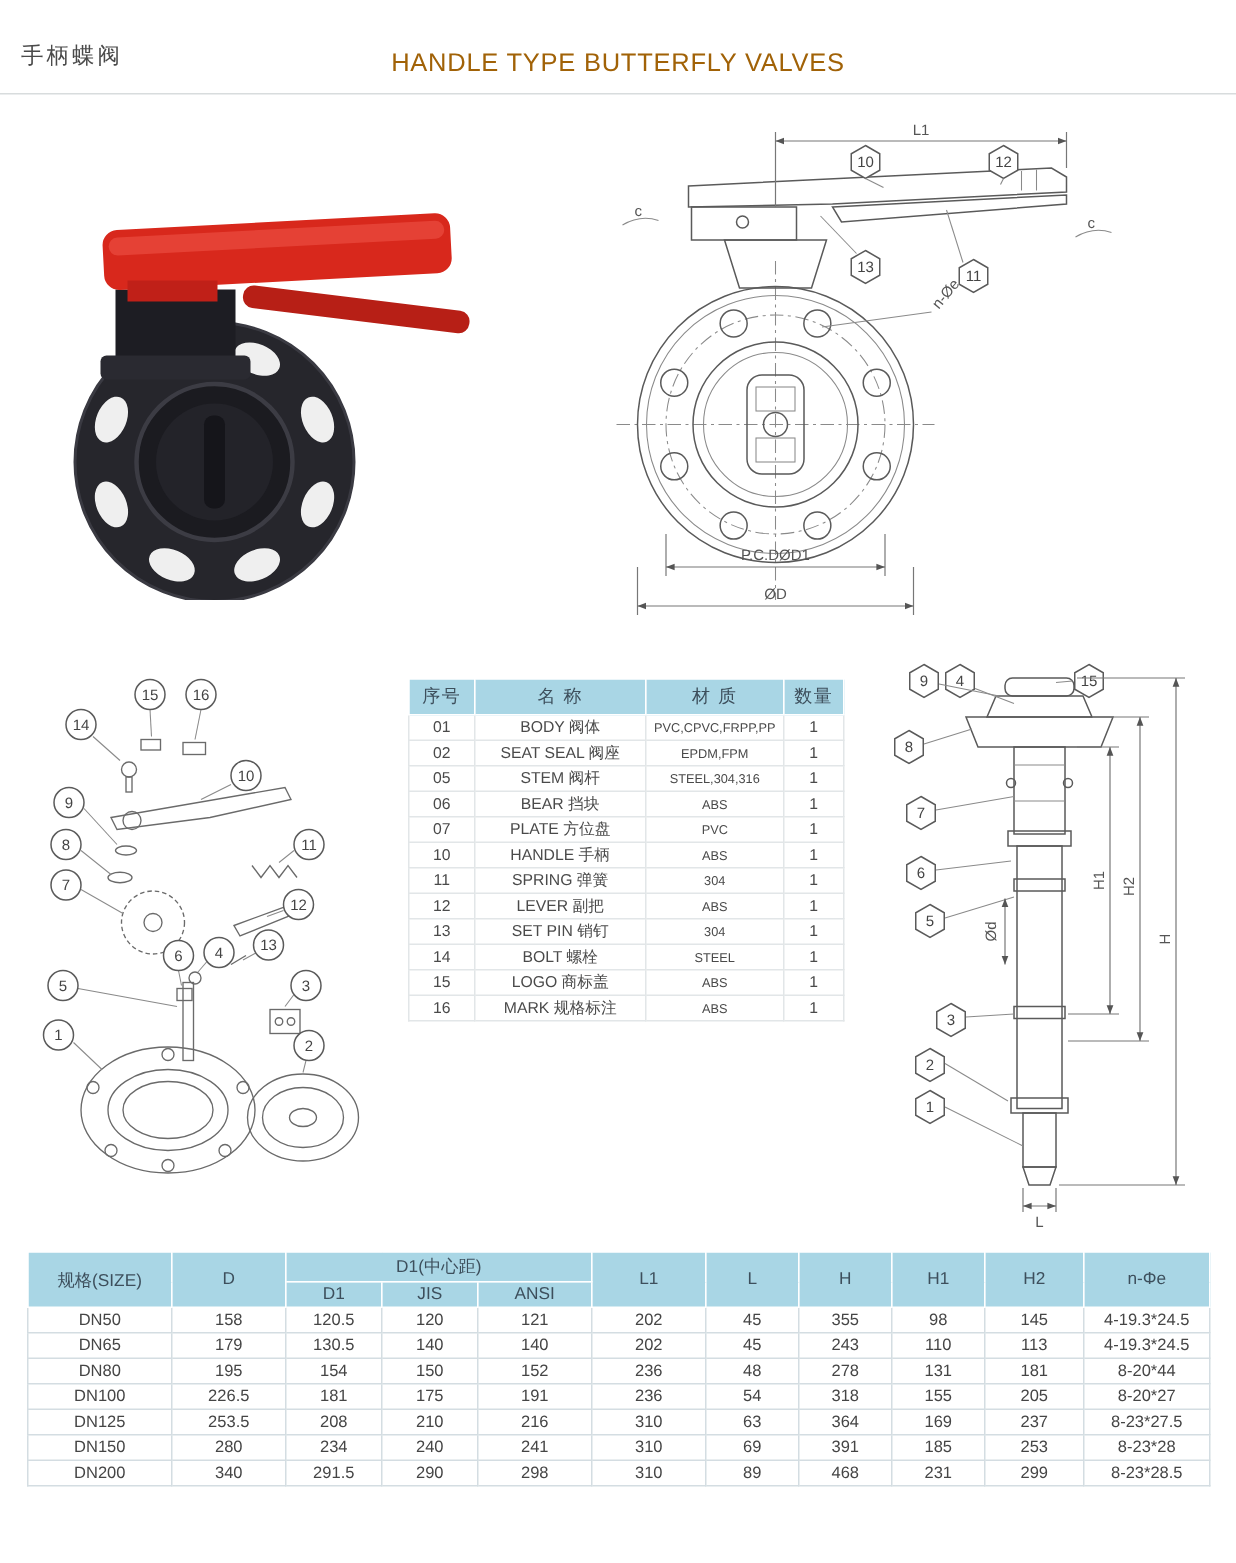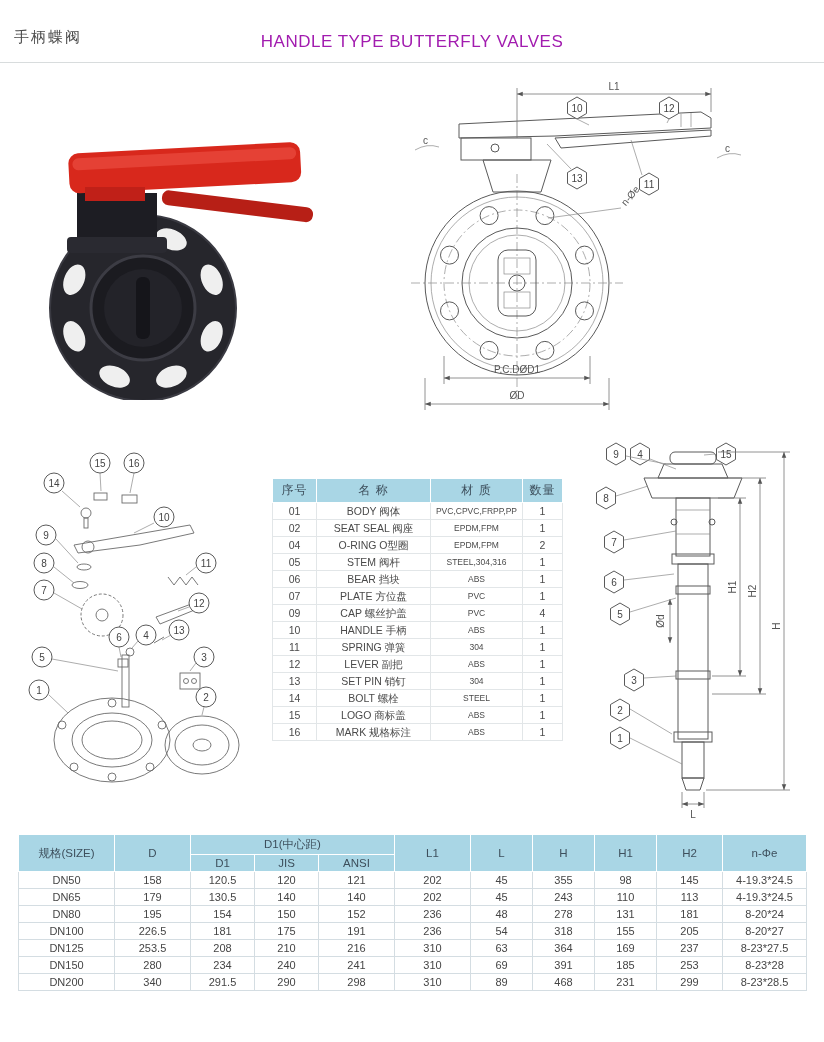--- a/index.html
+++ b/index.html
@@ -2,21 +2,21 @@
 <html><head>
 <meta charset="utf-8">
 <style>
   * { margin:0; padding:0; box-sizing:border-box; }
   html,body { background:#fff; }
   body { width:824px; height:1042px; font-family:"Liberation Sans",sans-serif; color:#444; position:relative; }
   .page { position:relative; width:824px; height:1042px; background:#fff; overflow:hidden; }
 
   
   .title-cn { position:absolute; left:14px; top:28px; font-size:15px; color:#4a4a4a; letter-spacing:2px; }
-  .title-en { position:absolute; left:0; right:0; top:32px; text-align:center; font-size:17px; color:#a21caf; letter-spacing:0.5px; }
+  .title-en { position:absolute; left:0; right:0; top:32px; text-align:center; font-size:17px; color:#a16207; letter-spacing:0.5px; }
   .rule { position:absolute; left:0; right:0; top:62px; border-top:1px solid #d8dcdd; }
 
   
   svg { position:absolute; }
   .photo    { left:25px;  top:95px; }
   .front    { left:395px; top:78px; }
   .exploded { left:22px;  top:445px; }
   .section  { left:588px; top:436px; }
 
   svg text { font-family:"Liberation Sans",sans-serif; }
@@ -25,21 +25,21 @@
   .cl   { stroke:#8a8a8a; stroke-width:0.7; stroke-dasharray:9 3 2 3; fill:none; }
   .dimln{ stroke:#777; stroke-width:0.8; fill:none; }
   .dim  { font-size:10px; fill:#555; }
   .hex polygon { fill:#fff; stroke:#5a5a5a; stroke-width:1; }
   .hex text, .co text { text-anchor:middle; font-size:10px; fill:#444; }
   .co circle { fill:#fff; stroke:#5a5a5a; stroke-width:1; }
   .sk { stroke:#6a6a6a; stroke-width:0.9; fill:none; }
 
   
   table { border-collapse:collapse; }
-  .parts-table { position:absolute; left:272px; top:478px; width:290px; font-size:10.5px; table-layout:fixed; }
+  .parts-table { position:absolute; left:272px; top:452px; width:290px; font-size:10.5px; table-layout:fixed; }
   .parts-table th { background:#a9d6e5; color:#3d4f5c; font-weight:normal; font-size:12px; padding:3px 2px; border:1px solid #fff; letter-spacing:1px; }
   .parts-table td { border:1px solid #e2e6e8; text-align:center; padding:2px; color:#4a4a4a; line-height:12px; }
   .parts-table td.mat { font-size:8.5px; }
 
   
   .unit-note { position:absolute; right:26px; top:842px; font-size:11px; color:#444; }
   .size-table { position:absolute; left:18px; top:834px; width:788px; font-size:11px; table-layout:fixed;padding-left:44px; }
   .size-table th { background:#a9d6e5; color:#3d4f5c; font-weight:normal; font-size:11.5px; padding:2px; border:1px solid #fff; }
   .size-table td { border:1px solid #d4dde2; text-align:center; padding:2px; color:#454545; line-height:12px; }
 </style>
@@ -316,48 +316,36 @@
           <td class="mat">PVC,CPVC,FRPP,PP</td>
           <td>1</td>
         </tr>
       <tr>
           <td>02</td>
           <td>SEAT SEAL 阀座</td>
           <td class="mat">EPDM,FPM</td>
           <td>1</td>
         </tr>
       <tr>
-          <td>04</td>
-          <td>O-RING O型圈</td>
-          <td class="mat">EPDM,FPM</td>
-          <td>2</td>
-        </tr>
-      <tr>
           <td>05</td>
           <td>STEM 阀杆</td>
           <td class="mat">STEEL,304,316</td>
           <td>1</td>
         </tr>
       <tr>
           <td>06</td>
           <td>BEAR 挡块</td>
           <td class="mat">ABS</td>
           <td>1</td>
         </tr>
       <tr>
           <td>07</td>
           <td>PLATE 方位盘</td>
           <td class="mat">PVC</td>
           <td>1</td>
-        </tr>
-      <tr>
-          <td>09</td>
-          <td>CAP 螺丝护盖</td>
-          <td class="mat">PVC</td>
-          <td>4</td>
         </tr>
       <tr>
           <td>10</td>
           <td>HANDLE 手柄</td>
           <td class="mat">ABS</td>
           <td>1</td>
         </tr>
       <tr>
           <td>11</td>
           <td>SPRING 弹簧</td>
@@ -571,21 +559,21 @@
           <td>DN80</td>
           <td>195</td>
           <td>154</td>
           <td>150</td>
           <td>152</td>
           <td>236</td>
           <td>48</td>
           <td>278</td>
           <td>131</td>
           <td>181</td>
-          <td>8-20*24</td>
+          <td>8-20*44</td>
         </tr>
       <tr>
           <td>DN100</td>
           <td>226.5</td>
           <td>181</td>
           <td>175</td>
           <td>191</td>
           <td>236</td>
           <td>54</td>
           <td>318</td>

